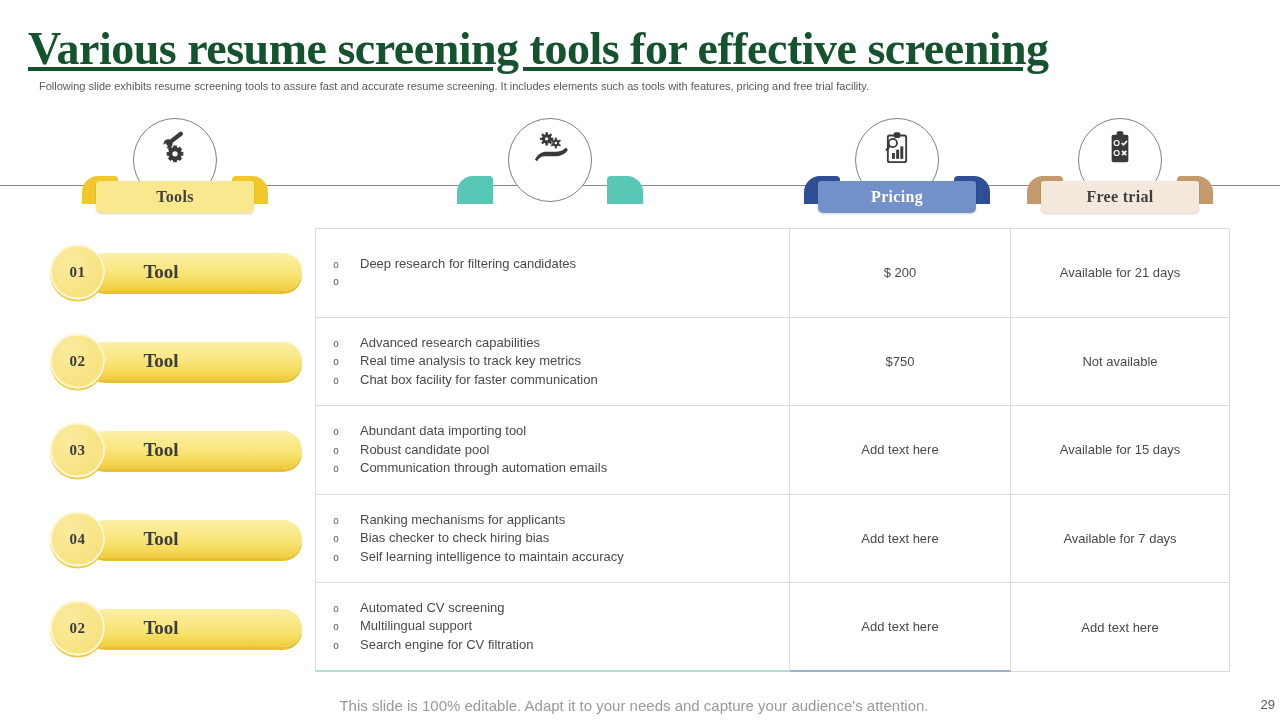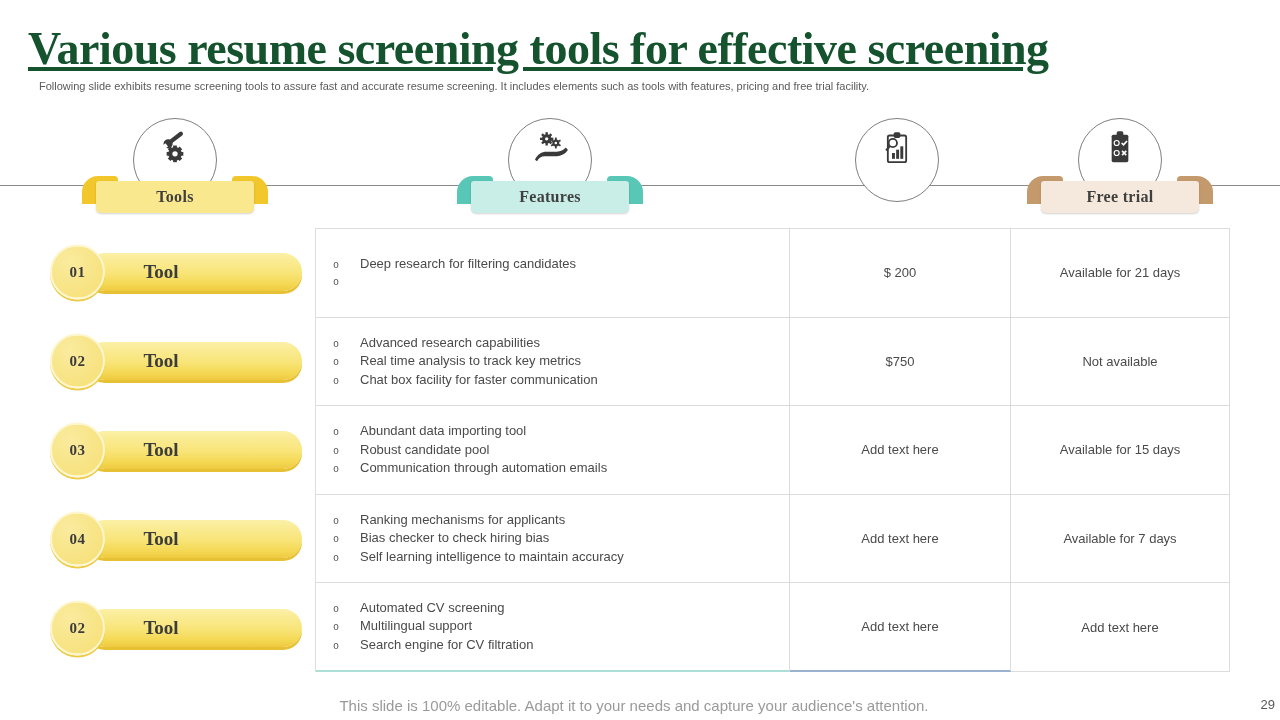--- a/index.html
+++ b/index.html
@@ -125,36 +125,40 @@
             <circle cx="31" cy="18" r="4.2"></circle>
             <circle cx="31" cy="18" r="1.5" fill="#ffffff"></circle>
           </g>
           <path d="M6 38 C9 31 15 28 21 28.5 L32 28.5 C37 28.5 40 26.5 43 23.5 L45.5 26.5 C42 32 36 34 30 34 L18 34 C13 34 10 36.5 8.5 40 Z"></path>
         </g>
       </svg>
     </div>
     <div class="ribbon">
       <div class="curl left"></div>
       <div class="curl right"></div>
-      <div class="ribbon-body">Features</div>
     </div>
   </div>
 
   <div class="col-header" style="left: 804px; --body: #7191c8; --curl: #2e4e96; --txt: #ffffff;">
     <div class="icon-circle">
       <svg width="40" height="40" viewBox="0 0 48 48">
         <rect x="13" y="9" width="22" height="32" rx="2" fill="#ffffff" stroke="#3a3a3a" stroke-width="2.2"></rect>
         <rect x="20" y="5" width="8" height="7" rx="2" fill="#3a3a3a"></rect>
         <rect x="18" y="30" width="3.5" height="7" fill="#3a3a3a"></rect>
         <rect x="23" y="26" width="3.5" height="11" fill="#3a3a3a"></rect>
         <rect x="28" y="22" width="3.5" height="15" fill="#3a3a3a"></rect>
         <circle cx="19" cy="18" r="5" fill="#ffffff" stroke="#3a3a3a" stroke-width="2.2"></circle>
         <line x1="15.5" y1="21.5" x2="11" y2="27" stroke="#3a3a3a" stroke-width="2.6"></line>
       </svg>
     </div>
+    <div class="ribbon">
+      <div class="curl left"></div>
+      <div class="curl right"></div>
+      <div class="ribbon-body">Pricing</div>
+    </div>
   </div>
 
   <div class="col-header" style="left: 1027px; --body: #f5e8dc; --curl: #c49a6c; --txt: #3f3f3f;">
     <div class="icon-circle">
       <svg width="40" height="40" viewBox="0 0 48 48">
         <rect x="14" y="8" width="20" height="33" rx="2" fill="#3a3a3a"></rect>
         <rect x="20" y="4" width="8" height="7" rx="2" fill="#3a3a3a"></rect>
         <circle cx="20" cy="18" r="3" fill="none" stroke="#ffffff" stroke-width="1.4"></circle>
         <path d="M26 18 l2.2 2.2 l4.2 -4.6" stroke="#ffffff" stroke-width="2" fill="none"></path>
         <circle cx="20" cy="30" r="3" fill="none" stroke="#ffffff" stroke-width="1.4"></circle>

